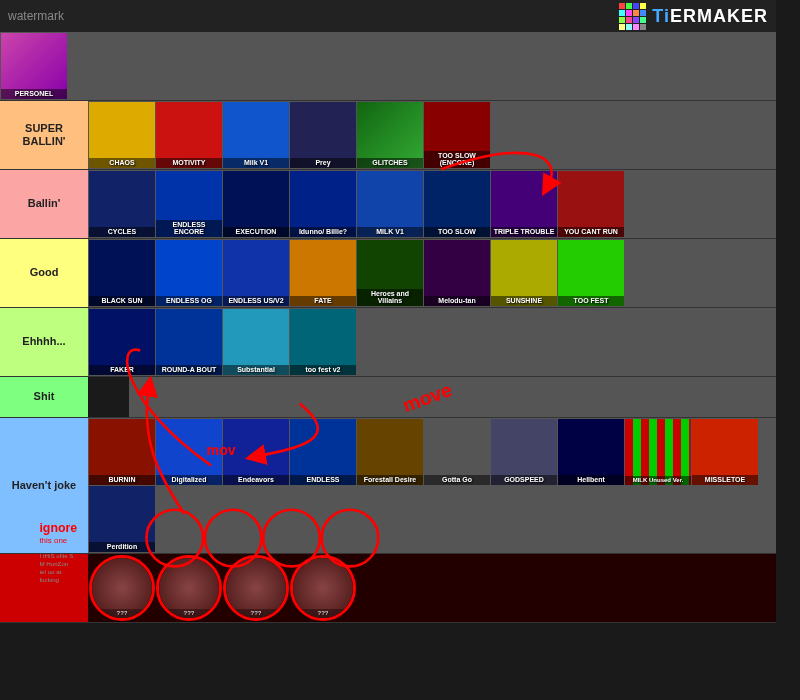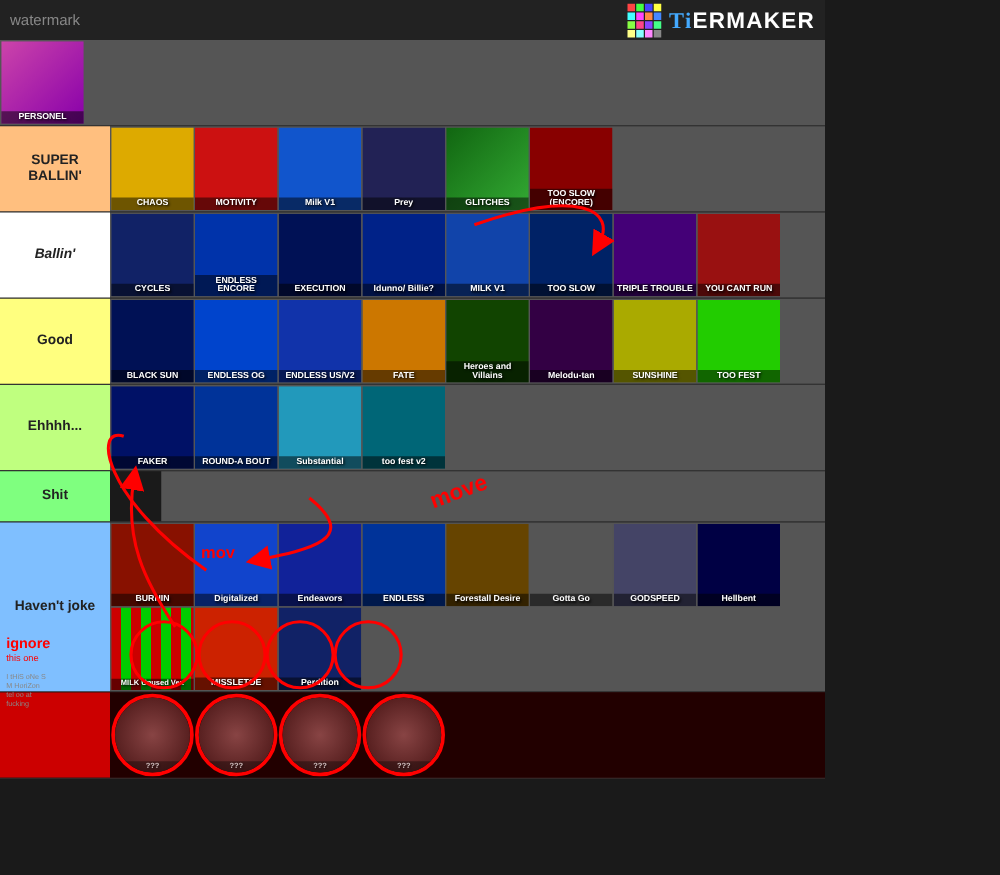--- a/index.html
+++ b/index.html
@@ -1,26 +1,26 @@
 <!DOCTYPE html>
 <html><head>
   <meta charset="utf-8">
   <style>
     * { box-sizing: border-box; margin: 0; padding: 0; }
     body { background: #1a1a1a; font-family: Arial, sans-serif; width: 800px; height: 700px; overflow: hidden; }
     
-    .tiermaker-container { width: 660px; background: #1a1a1a; }
+    .tiermaker-container { width: 776px; background: #1a1a1a; }
     
     .header { display: flex; justify-content: space-between; align-items: center; padding: 4px 8px; background: #222; height: 32px; }
     .watermark { color: #888; font-size: 12px; }
     .tiermaker-logo { display: flex; align-items: center; gap: 6px; }
     .logo-grid { display: grid; grid-template-columns: repeat(4, 6px); grid-template-rows: repeat(4, 6px); gap: 1px; }
     .logo-cell { width: 6px; height: 6px; }
     .logo-title { color: white; font-size: 18px; font-weight: bold; letter-spacing: 1px; }
-    .logo-title span { color: #4af; font-family: Liberation Serif, serif; }
+    .logo-title span { color: #4af; }
     
     .tier-row { display: flex; min-height: 68px; border-bottom: 1px solid #333; }
     .tier-label { width: 88px; min-width: 88px; display: flex; align-items: center; justify-content: center; text-align: center; font-size: 11px; font-weight: bold; color: #222; padding: 4px; line-height: 1.2; }
     .tier-items { display: flex; flex-wrap: wrap; flex: 1; background: #555; align-content: flex-start; gap: 1px; padding: 1px; }
     
     .tier-item { width: 66px; height: 66px; position: relative; overflow: hidden; display: flex; align-items: flex-end; justify-content: center; font-size: 7px; font-weight: bold; color: white; text-align: center; text-shadow: 1px 1px 2px #000; }
     .tier-item-bg { position: absolute; top: 0; left: 0; width: 100%; height: 100%; z-index: 0; }
     .tier-item-label { position: relative; z-index: 1; background: rgba(0,0,0,0.5); width: 100%; padding: 1px 2px; line-height: 1.1; }
 
     
@@ -142,21 +142,21 @@
           <div class="tier-item-label">GLITCHES</div>
         </div>
         <div class="tier-item">
           <div class="tier-item-bg" style="background:#880000;"></div>
           <div class="tier-item-label">TOO SLOW (ENCORE)</div>
         </div>
       </div>
     </div>
 
     <div class="tier-row row-ballin">
-      <div class="tier-label" style="background:#ffffff;font-style:italic;">Ballin'</div>
+      <div class="tier-label" style="background:#fca5a5;">Ballin'</div>
       <div class="tier-items">
         <div class="tier-item">
           <div class="tier-item-bg" style="background:#112266;"></div>
           <div class="tier-item-label">CYCLES</div>
         </div>
         <div class="tier-item">
           <div class="tier-item-bg" style="background:#0033aa;"></div>
           <div class="tier-item-label">ENDLESS ENCORE</div>
         </div>
         <div class="tier-item">

